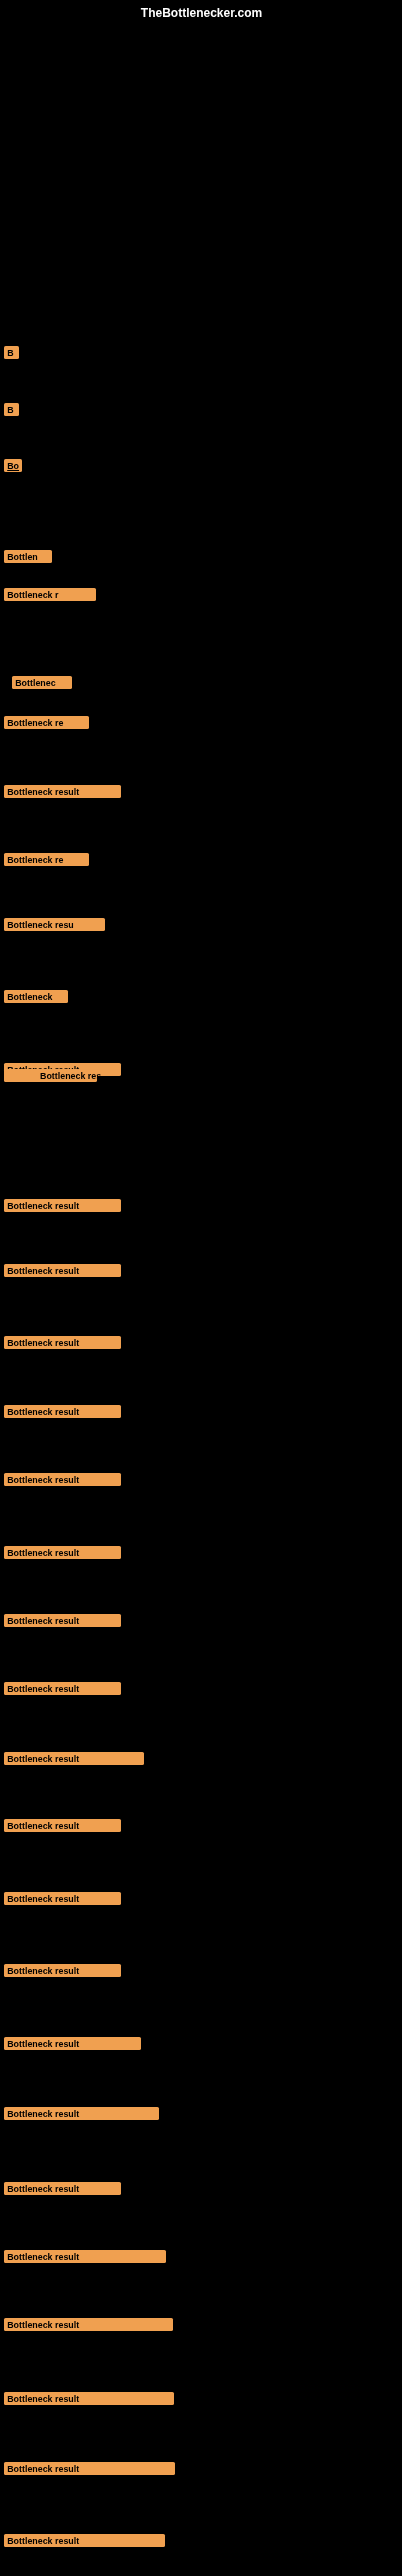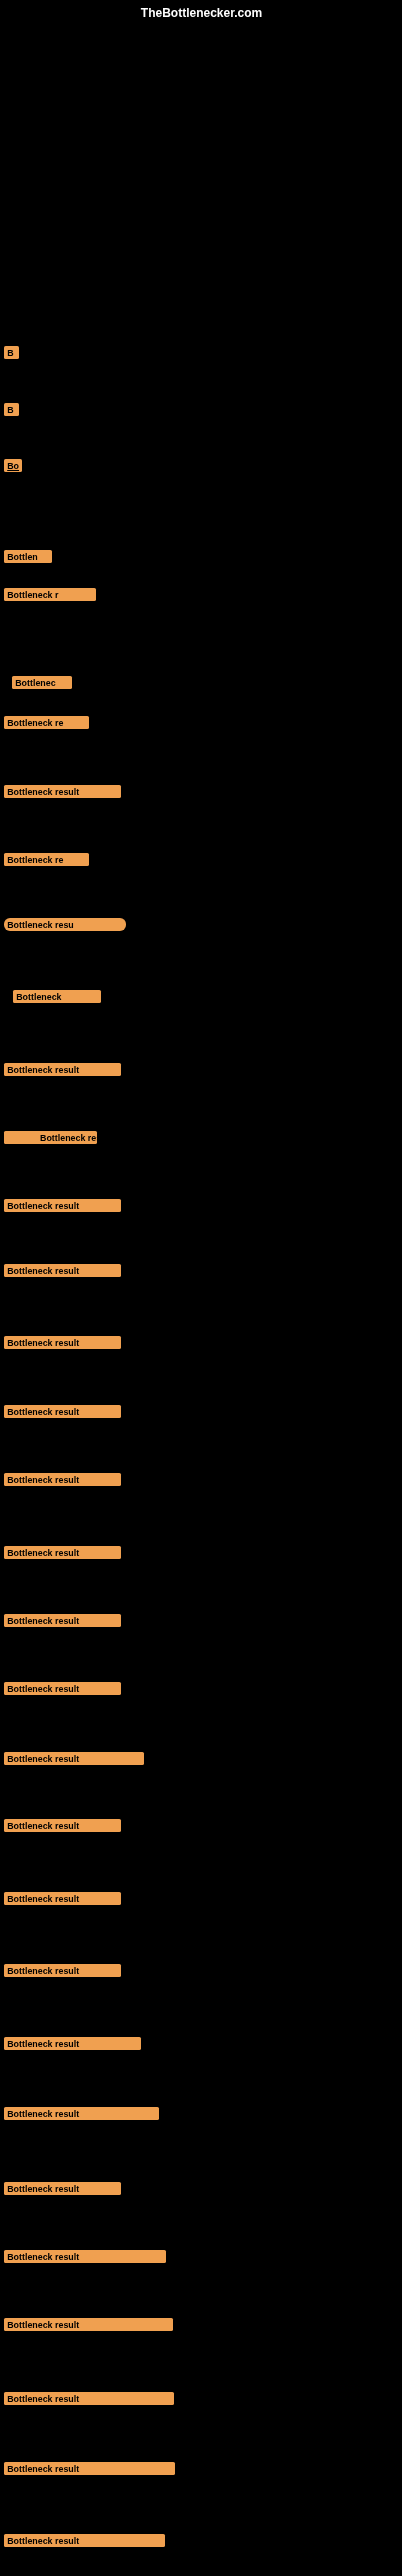--- a/index.html
+++ b/index.html
@@ -40,24 +40,24 @@
 <div id="labels-container">
     <div class="bottleneck-label" style="top: 346px; left: 4px; width: 14.5px;">B</div>
     <div class="bottleneck-label" style="top: 403px; left: 4px; width: 14.5px;">B</div>
     <div class="bottleneck-label" style="top: 459px; left: 4px; width: 17.7px; text-decoration: underline;">Bo</div>
     <div class="bottleneck-label" style="top: 550px; left: 4px; width: 48px;">Bottlen</div>
     <div class="bottleneck-label" style="top: 588px; left: 4px; width: 92px;">Bottleneck r</div>
     <div class="bottleneck-label" style="top: 652px; left: 12px; width: 60px; margin-top: 24px;">Bottlenec</div>
     <div class="bottleneck-label" style="top: 716px; left: 4px; width: 85px;">Bottleneck re</div>
     <div class="bottleneck-label" style="top: 785px; left: 4px; width: 117px;">Bottleneck result</div>
     <div class="bottleneck-label" style="top: 853px; left: 4px; width: 85px;">Bottleneck re</div>
-    <div class="bottleneck-label" style="top: 918px; left: 4px; width: 122px; border-radius: 6px;">Bottleneck resu</div>
-    <div class="bottleneck-label" style="top: 990px; left: 4px; width: 88px; margin-left: 9px;">Bottleneck</div>
+    <div class="bottleneck-label" style="top: 918px; left: 4px; width: 101px;">Bottleneck resu</div>
+    <div class="bottleneck-label" style="top: 990px; left: 4px; width: 64px;">Bottleneck</div>
     <div class="bottleneck-label" style="top: 1063px; left: 4px; width: 117px;">Bottleneck result</div>
-    <div class="bottleneck-label" style="top: 1131px; left: 4px; width: 93px; padding-left: 36px;">Bottleneck res</div>
+    <div class="bottleneck-label" style="top: 1069px; left: 4px; width: 93px; padding-left: 36px;">Bottleneck res</div>
     <div class="bottleneck-label" style="top: 1199px; left: 4px; width: 117px;">Bottleneck result</div>
     <div class="bottleneck-label" style="top: 1264px; left: 4px; width: 117px;">Bottleneck result</div>
     <div class="bottleneck-label" style="top: 1336px; left: 4px; width: 117px;">Bottleneck result</div>
     <div class="bottleneck-label" style="top: 1405px; left: 4px; width: 117px;">Bottleneck result</div>
     <div class="bottleneck-label" style="top: 1473px; left: 4px; width: 117px;">Bottleneck result</div>
     <div class="bottleneck-label" style="top: 1546px; left: 4px; width: 117px;">Bottleneck result</div>
     <div class="bottleneck-label" style="top: 1614px; left: 4px; width: 117px;">Bottleneck result</div>
     <div class="bottleneck-label" style="top: 1682px; left: 4px; width: 117px;">Bottleneck result</div>
     <div class="bottleneck-label" style="top: 1752px; left: 4px; width: 140px;">Bottleneck result</div>
     <div class="bottleneck-label" style="top: 1819px; left: 4px; width: 117px;">Bottleneck result</div>

